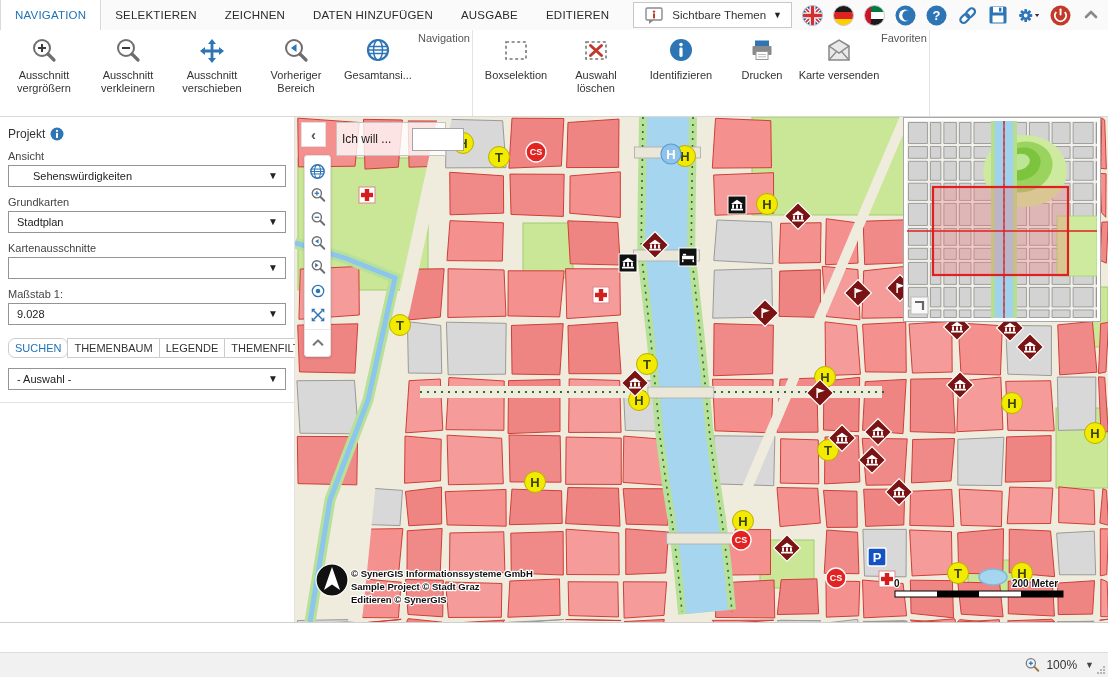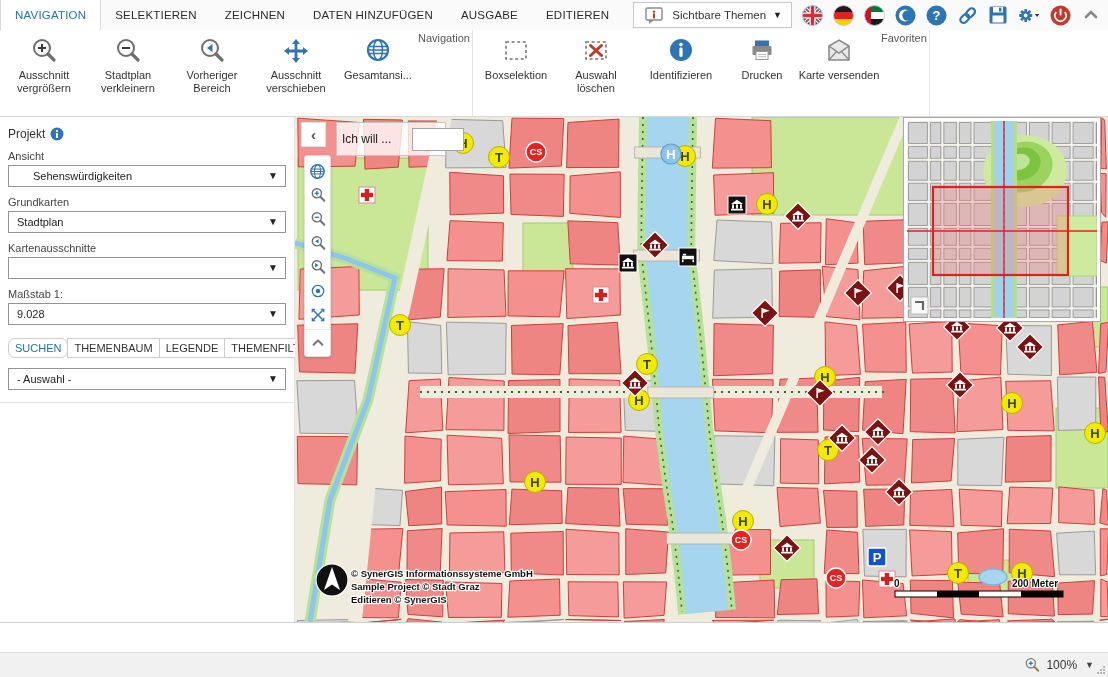--- a/index.html
+++ b/index.html
@@ -203,39 +203,39 @@
           <span class="lbl">Ausschnitt vergrößern</span>
         </div>
         <div class="tb-btn">
           <span class="ic">
               <svg width="28" height="28" viewBox="0 0 28 28">
                 <circle cx="12" cy="11" r="8" fill="#fff" stroke="#6e6e6e" stroke-width="2"></circle>
                 <line x1="18" y1="17" x2="24" y2="23" stroke="#6e6e6e" stroke-width="3.2" stroke-linecap="round"></line>
                 <line x1="8" y1="11" x2="16" y2="11" stroke="#3a3a3a" stroke-width="2"></line>
               </svg>
             </span>
-          <span class="lbl">Stadtplan verkleinern</span>
+          <span class="lbl">Ausschnitt verkleinern</span>
+        </div>
+        <div class="tb-btn">
+          <span class="ic">
+              <svg width="28" height="28" viewBox="0 0 28 28">
+                <path fill="#2e75b6" d="M14 2 L10 7 H12.6 V12.6 H7 V10 L2 14 L7 18 V15.4 H12.6 V21 H10 L14 26 L18 21 H15.4 V15.4 H21 V18 L26 14 L21 10 V12.6 H15.4 V7 H18 Z"></path>
+              </svg>
+            </span>
+          <span class="lbl">Ausschnitt verschieben</span>
         </div>
         <div class="tb-btn">
           <span class="ic">
               <svg width="28" height="28" viewBox="0 0 28 28">
                 <circle cx="12" cy="11" r="8" fill="#fff" stroke="#6e6e6e" stroke-width="2"></circle>
                 <line x1="18" y1="17" x2="24" y2="23" stroke="#6e6e6e" stroke-width="3.2" stroke-linecap="round"></line>
                 <path d="M14.5 7 L9 11 L14.5 15 Z" fill="#2e75b6"></path>
               </svg>
             </span>
           <span class="lbl">Vorheriger Bereich</span>
-        </div>
-        <div class="tb-btn">
-          <span class="ic">
-              <svg width="28" height="28" viewBox="0 0 28 28">
-                <path fill="#2e75b6" d="M14 2 L10 7 H12.6 V12.6 H7 V10 L2 14 L7 18 V15.4 H12.6 V21 H10 L14 26 L18 21 H15.4 V15.4 H21 V18 L26 14 L21 10 V12.6 H15.4 V7 H18 Z"></path>
-              </svg>
-            </span>
-          <span class="lbl">Ausschnitt verschieben</span>
         </div>
         <div class="tb-btn" style="width:80px">
           <span class="ic">
               <svg width="28" height="28" viewBox="0 0 28 28">
                 <circle cx="14" cy="13" r="10" fill="#fff" stroke="#2e75b6" stroke-width="2.2"></circle>
                 <ellipse cx="14" cy="13" rx="4.5" ry="10" fill="none" stroke="#2e75b6" stroke-width="1.5"></ellipse>
                 <line x1="4.5" y1="9.5" x2="23.5" y2="9.5" stroke="#2e75b6" stroke-width="1.5"></line>
                 <line x1="4" y1="13" x2="24" y2="13" stroke="#2e75b6" stroke-width="1.5"></line>
                 <line x1="4.5" y1="16.5" x2="23.5" y2="16.5" stroke="#2e75b6" stroke-width="1.5"></line>
               </svg>

